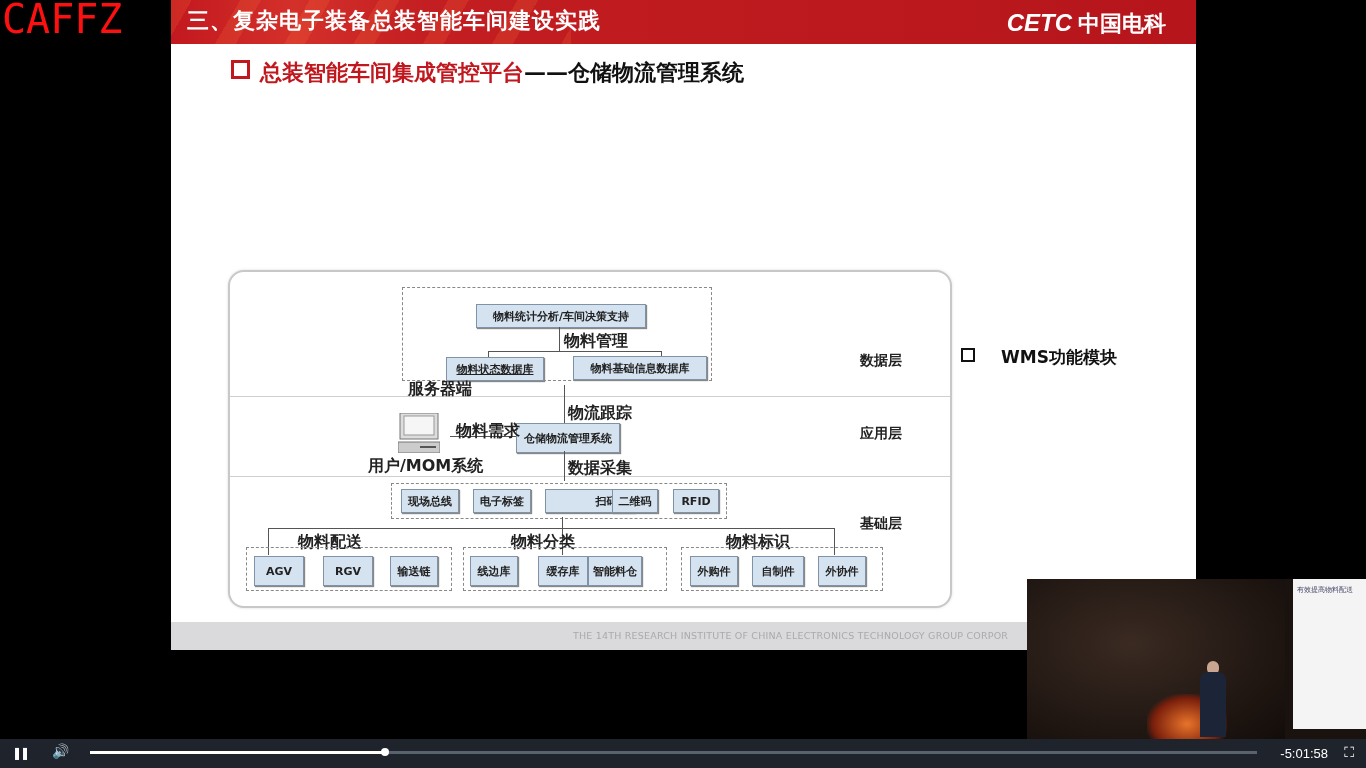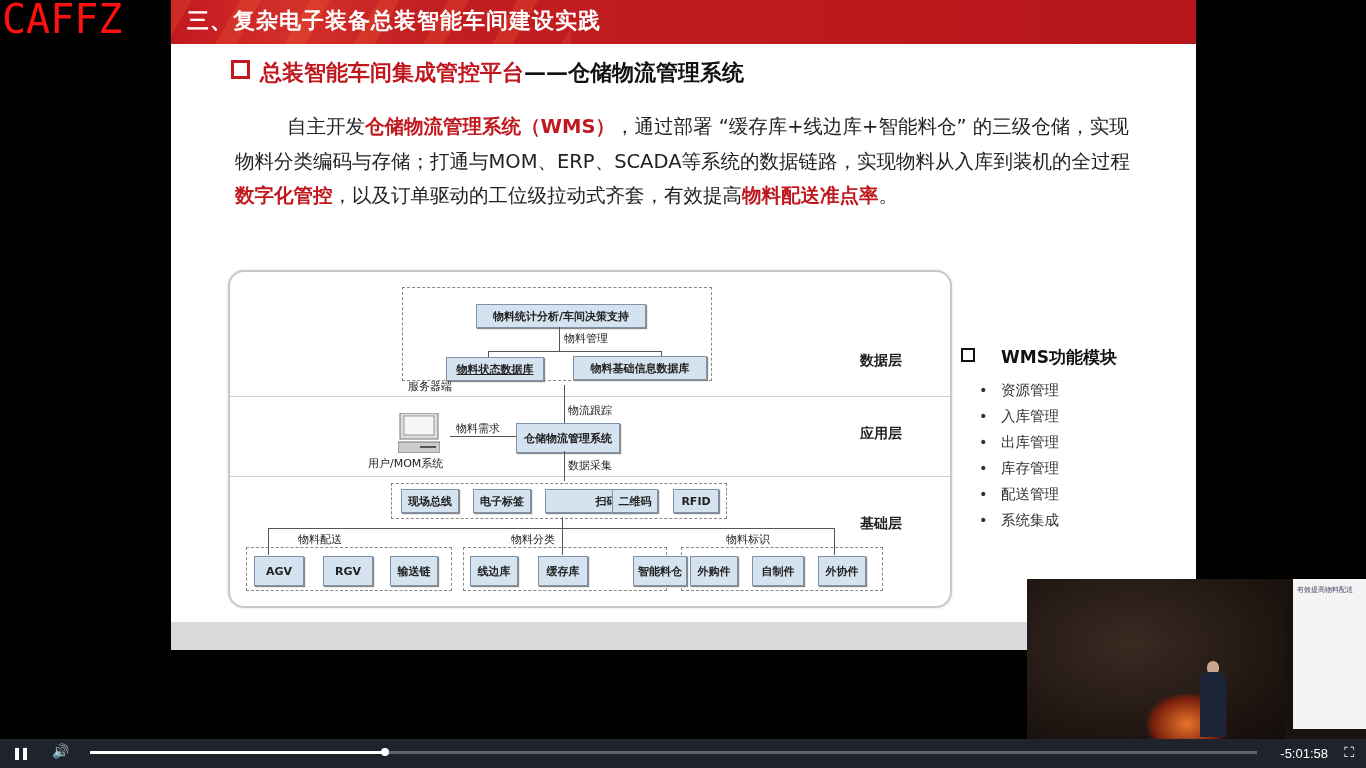--- a/index.html
+++ b/index.html
@@ -16,21 +16,21 @@
   .subtitle .red{color:#c0181e;}
   .subtitle .dark{color:#111;}
   .para{position:absolute;left:64px;top:110px;width:910px;font-size:19.5px;line-height:34.5px;color:#222;}
   .para .indent{display:inline-block;width:52px;}
   .para .hl{color:#c0181e;font-weight:bold;}
   .diagram{position:absolute;left:57px;top:270px;width:720px;height:334px;border:2px solid #c8c8c8;border-radius:16px;background:#fff;box-shadow:0 0 3px #ddd;}
   .layer-line{position:absolute;left:0;width:720px;height:0;border-top:1px solid #cfcfcf;}
   .layer-label{position:absolute;font-size:14px;font-weight:bold;color:#222;}
   .dash{position:absolute;border:1.5px dashed #888;}
   .box{position:absolute;background:#d5e2ef;border:1px solid #7f92a8;box-shadow:1px 1px 1px #888;font-size:11px;font-weight:bold;color:#222;display:flex;align-items:center;justify-content:center;white-space:nowrap;}
-  .lbl{position:absolute;font-size:11px;font-weight:normal;color:#222;white-space:nowrap;}
+  .lbl{position:absolute;font-size:16px;font-weight:bold;color:#222;white-space:nowrap;}
   .ln{position:absolute;background:#555;}
   .side{position:absolute;left:790px;top:346px;}
   .side .head{font-size:17px;font-weight:bold;color:#111;}
   .side .head .sq{display:inline-block;width:10px;height:10px;border:2.5px solid #111;margin-right:26px;vertical-align:1px;}
   .side ul{list-style:none;margin:8px 0 0 18px;padding:0;}
   .side li{font-size:14.5px;color:#333;line-height:26px;}
   .side li:before{content:"•";display:inline-block;width:22px;color:#333;}
   .footer-bar{position:absolute;left:0;top:622px;width:1025px;height:28px;background:#dadadd;}
   .footer-text{position:absolute;left:402px;top:630px;font-size:9.5px;color:#aaa;letter-spacing:0.2px;white-space:nowrap;}
   .pip{position:absolute;left:1027px;top:579px;width:339px;height:162px;background:#1a120e;overflow:hidden;}
@@ -49,29 +49,29 @@
 </style>
 </head>
 <body>
 
 <div class="watermark">CAFFZ</div>
 
 <div class="slide">
   <div class="slide-header">
     <div class="stripes"></div>
     <div class="slide-title">三、复杂电子装备总装智能车间建设实践</div>
+    <div class="logo">
+      <span class="cetc">CETC</span><span>中国电科</span>
+    </div>
   </div>
 
   <div class="subtitle">
     <span class="sq"></span><span class="red">总装智能车间集成管控平台</span><span class="dark">——仓储物流管理系统</span>
   </div>
 
-  <div class="para">
-    <span class="indent"></span><span>自主开发</span><span class="hl">仓储物流管理系统（WMS）</span><span>，通过部署 “缓存库+线边库+智能料仓” 的三级仓储，实现物料分类编码与存储；打通与MOM、ERP、SCADA等系统的数据链路，实现物料从入库到装机的全过程</span><span class="hl">数字化管控</span><span>，以及订单驱动的工位级拉动式齐套，有效提高</span><span class="hl">物料配送准点率</span><span>。</span>
-  </div>
 
   <div class="diagram">
 
     <div class="layer-line" style="top:124px;"></div>
     <div class="layer-line" style="top:204px;"></div>
     <div class="layer-label" style="left:630px;top:80px;">数据层</div>
     <div class="layer-label" style="left:630px;top:153px;">应用层</div>
     <div class="layer-label" style="left:630px;top:243px;">基础层</div>
 
     <div class="dash" style="left:172px;top:15px;width:308px;height:92px;"></div>
@@ -120,40 +120,33 @@
     <div class="dash" style="left:16px;top:275px;width:204px;height:42px;"></div>
     <div class="dash" style="left:233px;top:275px;width:202px;height:42px;"></div>
     <div class="dash" style="left:451px;top:275px;width:200px;height:42px;"></div>
 
     <div class="box" style="left:24px;top:284px;width:48px;height:28px;">AGV</div>
     <div class="box" style="left:93px;top:284px;width:48px;height:28px;">RGV</div>
     <div class="box" style="left:160px;top:284px;width:46px;height:28px;">输送链</div>
 
     <div class="box" style="left:240px;top:284px;width:46px;height:28px;">线边库</div>
     <div class="box" style="left:308px;top:284px;width:48px;height:28px;">缓存库</div>
-    <div class="box" style="left:358px;top:284px;width:52px;height:28px;margin-left:45px;">智能料仓</div>
+    <div class="box" style="left:358px;top:284px;width:52px;height:28px;">智能料仓</div>
 
     <div class="box" style="left:460px;top:284px;width:46px;height:28px;">外购件</div>
     <div class="box" style="left:522px;top:284px;width:50px;height:28px;">自制件</div>
     <div class="box" style="left:588px;top:284px;width:46px;height:28px;">外协件</div>
   </div>
 
   <div class="side">
     <div class="head"><span class="sq"></span><span>WMS功能模块</span></div>
-    <ul>
-      <li>资源管理</li>
-      <li>入库管理</li>
-      <li>出库管理</li>
-      <li>库存管理</li>
-      <li>配送管理</li>
-      <li>系统集成</li>
-    </ul>
   </div>
 
   <div class="footer-bar"></div>
+  <div class="footer-text">THE 14TH RESEARCH INSTITUTE OF CHINA ELECTRONICS TECHNOLOGY GROUP CORPOR</div>
 </div>
 
 <div class="pip">
   <div class="stage"></div>
   <div class="flame"></div>
   <div class="screen">
     <div class="screen-title">有效提高物料配送</div>
   </div>
   <div class="head"></div>
   <div class="person"></div>

